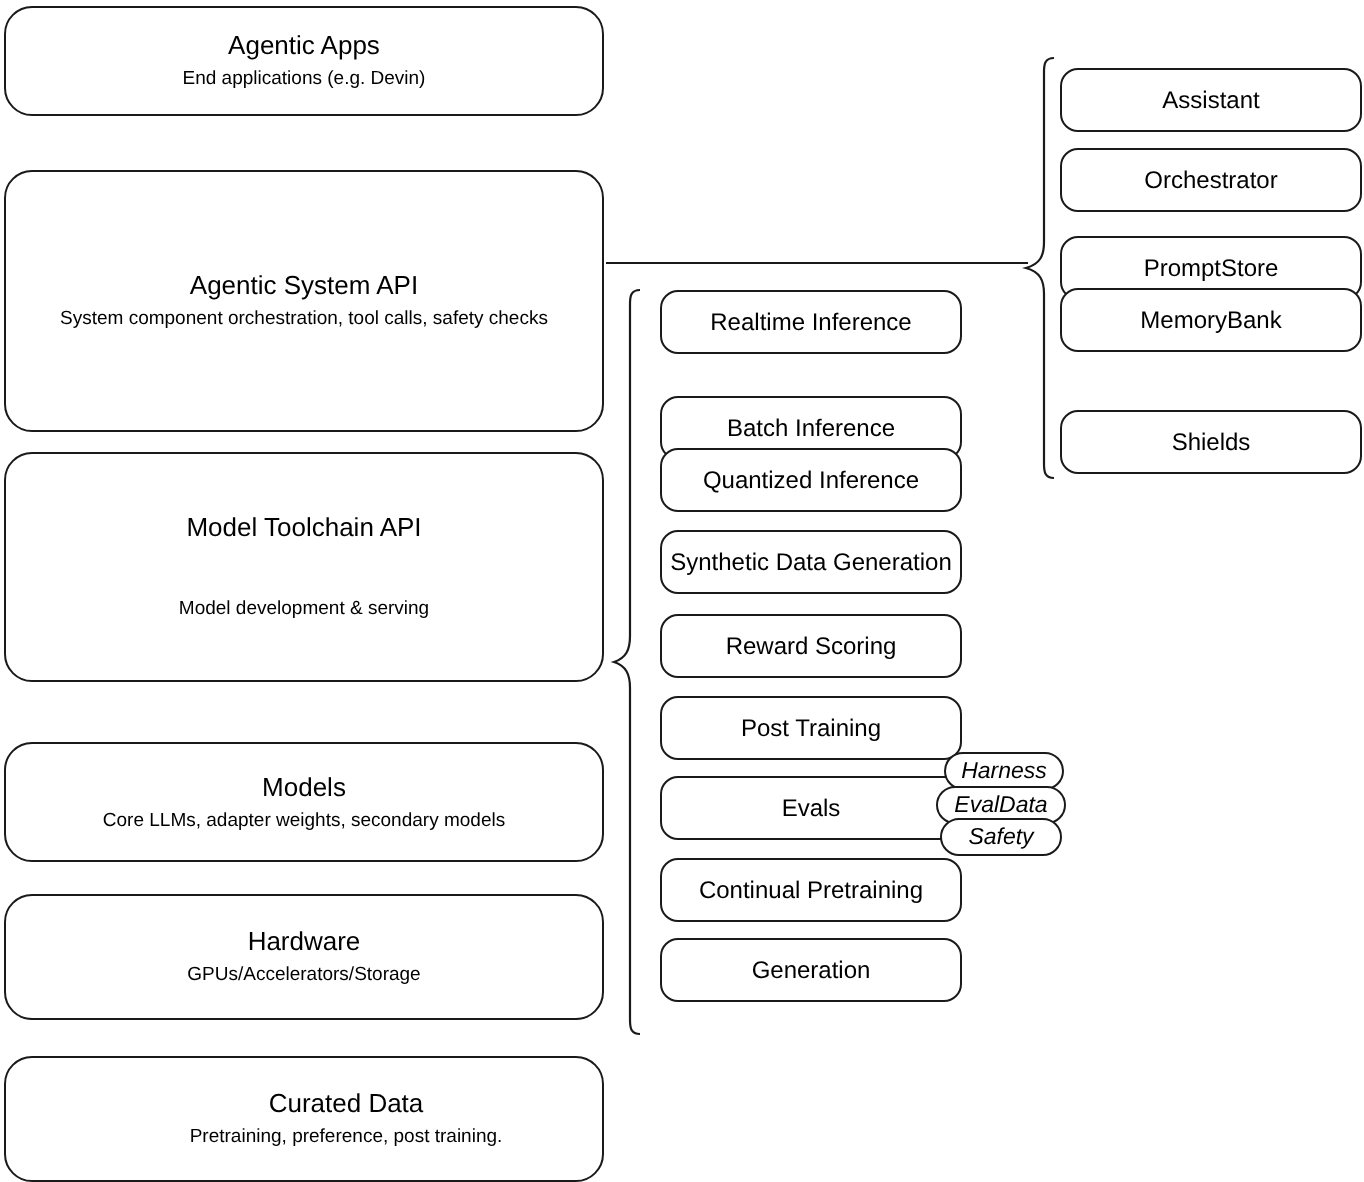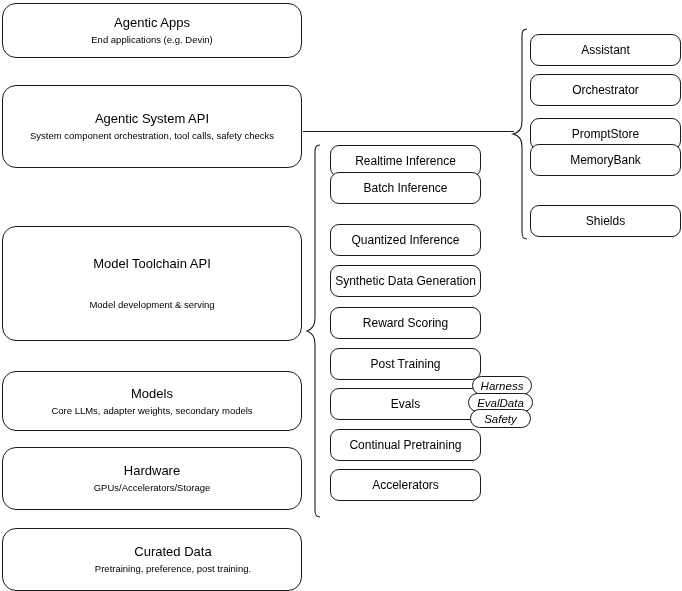--- a/index.html
+++ b/index.html
@@ -112,21 +112,21 @@
 </head>
 <body>
 
 <div id="canvas">
 
   <div class="box layer-box" style="top:3px;height:55px;">
     <div class="title">Agentic Apps</div>
     <div class="subtitle">End applications (e.g. Devin)</div>
   </div>
 
-  <div class="box layer-box" style="top:85px;height:83px;">
+  <div class="box layer-box" style="top:85px;height:131px;">
     <div class="title">Agentic System API</div>
     <div class="subtitle">System component orchestration, tool calls, safety checks</div>
   </div>
 
   <div class="box layer-box" style="top:226px;height:115px;gap:24px;">
     <div class="title">Model Toolchain API</div>
     <div class="subtitle">Model development &amp; serving</div>
   </div>
 
   <div class="box layer-box" style="top:371px;height:60px;">
@@ -146,21 +146,21 @@
 
   <div class="connector" style="left:303px;top:131px;width:211px;"></div>
 
   <svg class="brace" style="left:306px;top:143px;" width="16" height="376" viewBox="0 0 16 376">
     <path d="M14,2 C9.5,2 9,5 9,9 L9,175 C9,182 7,186 1,188 C7,190 9,194 9,201 L9,367 C9,371 9.5,374 14,374"></path>
   </svg>
 
   <div class="box mid-box" style="top:145px;">
     <div class="title">Realtime Inference</div>
   </div>
-  <div class="box mid-box" style="top:172px;">
+  <div class="box mid-box" style="top:198px;">
     <div class="title">Batch Inference</div>
   </div>
   <div class="box mid-box" style="top:224px;">
     <div class="title">Quantized Inference</div>
   </div>
   <div class="box mid-box" style="top:265px;">
     <div class="title">Synthetic Data Generation</div>
   </div>
   <div class="box mid-box" style="top:307px;">
     <div class="title">Reward Scoring</div>
@@ -168,21 +168,21 @@
   <div class="box mid-box" style="top:348px;">
     <div class="title">Post Training</div>
   </div>
   <div class="box mid-box" style="top:388px;">
     <div class="title">Evals</div>
   </div>
   <div class="box mid-box" style="top:429px;">
     <div class="title">Continual Pretraining</div>
   </div>
   <div class="box mid-box" style="top:469px;">
-    <div class="title">Accelerators</div>
+    <div class="title">Generation</div>
   </div>
 
   <div class="pill" style="left:472px;top:376px;width:60px;">
     <span>Harness</span>
   </div>
   <div class="pill" style="left:468px;top:393px;width:65px;">
     <span>EvalData</span>
   </div>
   <div class="pill" style="left:470px;top:409px;width:61px;">
     <span>Safety</span>

